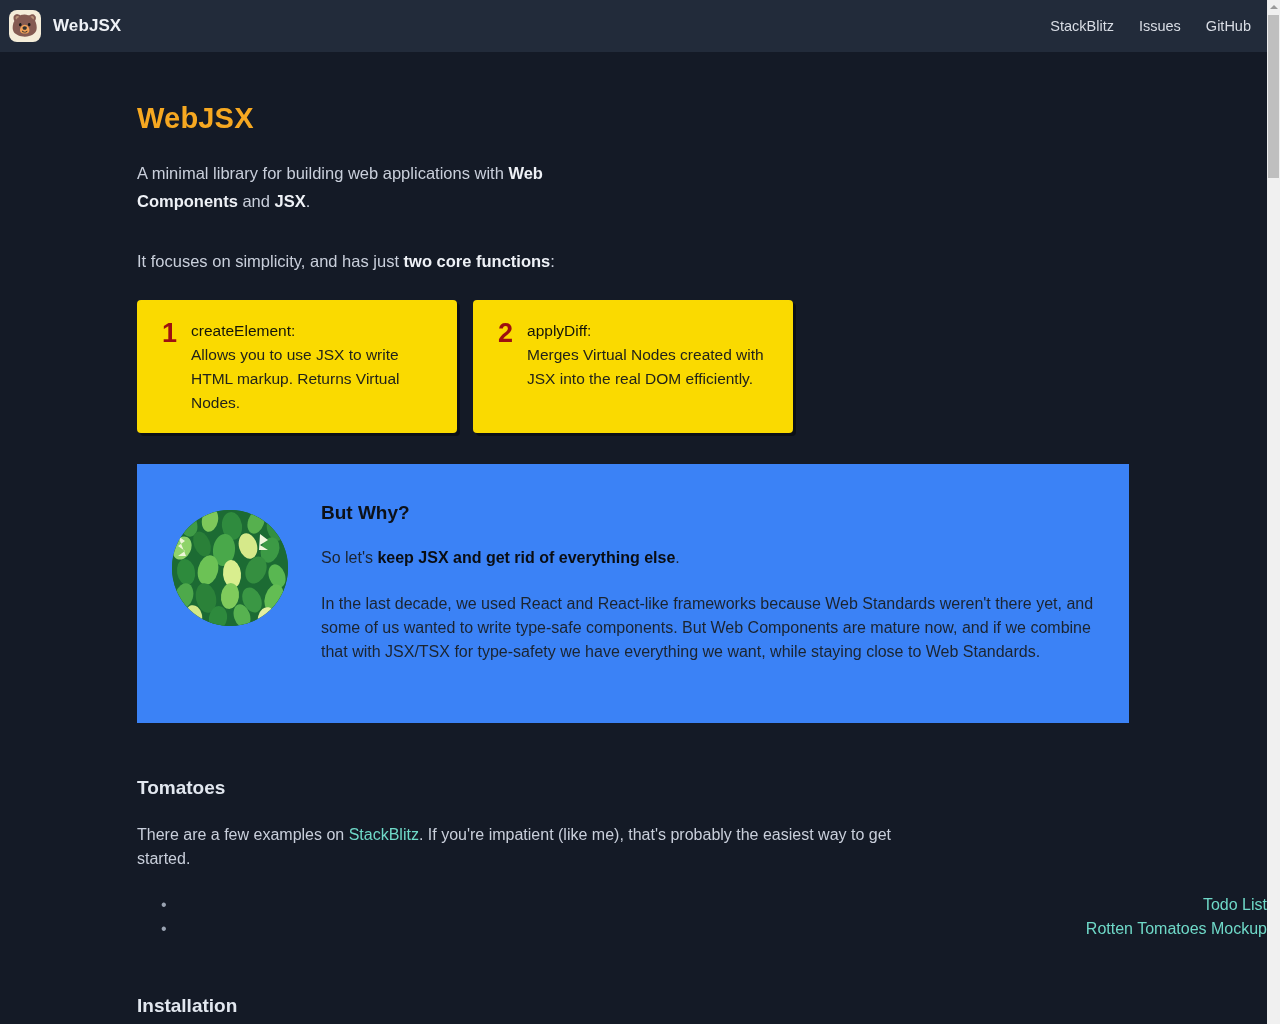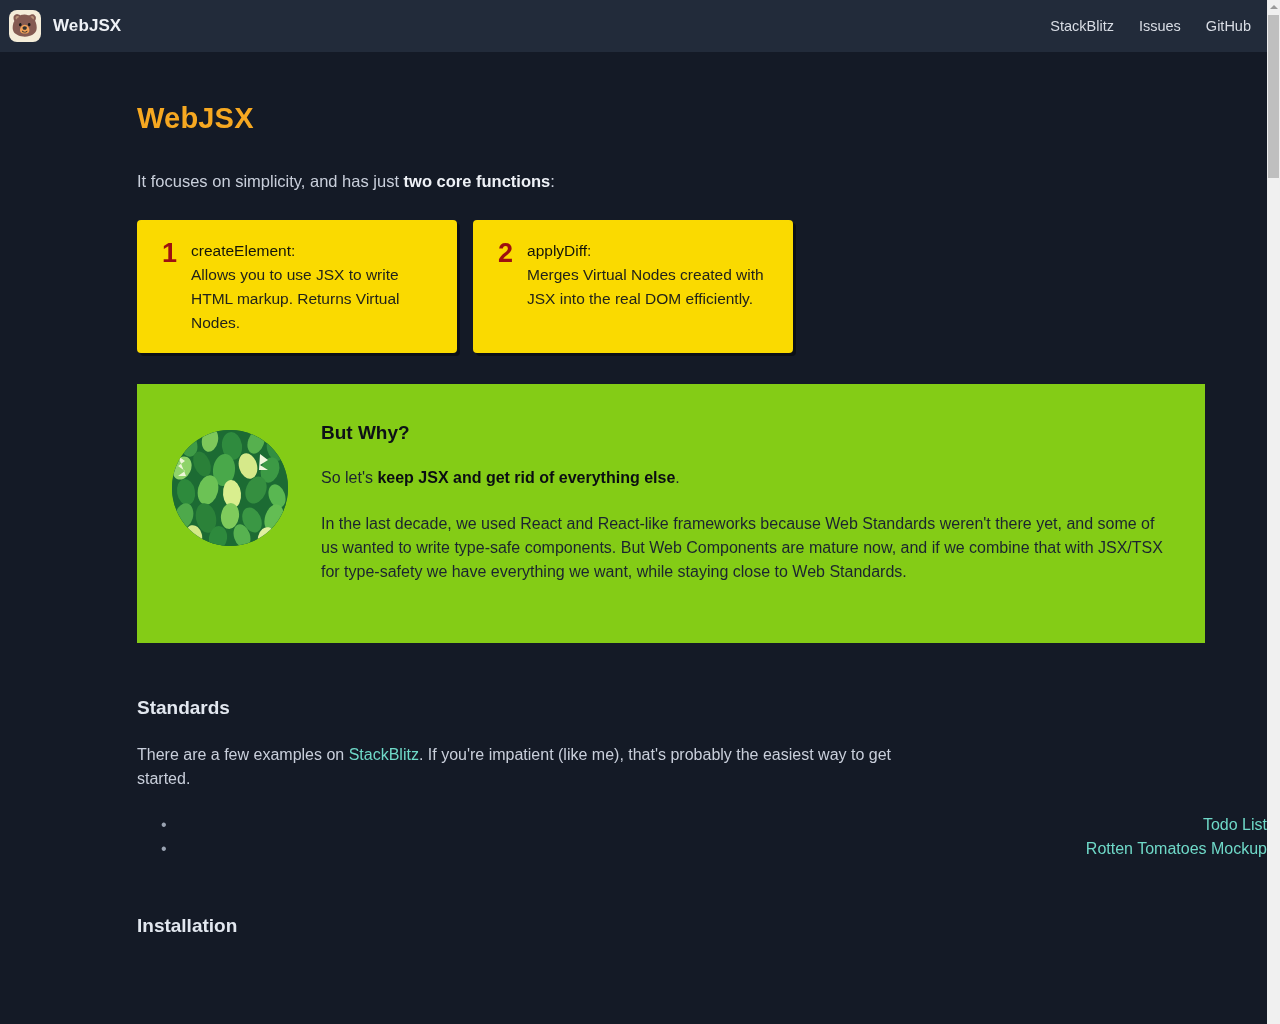--- a/index.html
+++ b/index.html
@@ -73,22 +73,22 @@
   .card-num {
     color: #9e1010; font-size: 27px; font-weight: bold;
     line-height: 28px; flex: 0 0 auto; padding-left: 7px;
   }
   .card-body { color: #22231a; font-size: 15.5px; line-height: 24px; }
   .card-body b { color: #141509; font-weight: normal; }
 
   
   .why {
     margin-top: 31px;
-    width: 1068px; min-height: 259px;
-    background: #84cc16;
+    width: 992px; min-height: 259px;
+    background: #3b82f6;
     display: flex; gap: 0;
     padding: 31px 34px 31px 35px;
   }
   .why-img {
     flex: 0 0 auto;
     width: 116px; height: 116px; border-radius: 50%;
     margin: 15px 33px 0 0;
     background: #1f6b35;
     overflow: hidden; position: relative;
   }
@@ -166,20 +166,23 @@
     <a href="#">Issues</a>
     <a href="#">GitHub</a>
   </nav>
 </div>
 
 <div class="page">
   <div class="content">
 
     <h1 class="title">WebJSX</h1>
 
+    <p class="lede">
+      <span>A minimal library for building web applications with </span><b>Web Components</b><span> and </span><b>JSX</b><span>.</span>
+    </p>
 
     <p class="focus">
       <span>It focuses on simplicity, and has just </span><b>two core functions</b><span>:</span>
     </p>
 
     <div class="cards">
 
       <div class="card">
         <div class="card-num">1</div>
         <div class="card-body">
@@ -235,21 +238,21 @@
       </div>
       <div class="why-text">
         <h2 class="why-title">But Why?</h2>
         <p class="why-p">
           <span>So let's </span><b>keep JSX and get rid of everything else</b><span>.</span>
         </p>
         <p class="why-p">In the last decade, we used React and React-like frameworks because Web Standards weren't there yet, and some of us wanted to write type-safe components. But Web Components are mature now, and if we combine that with JSX/TSX for type-safety we have everything we want, while staying close to Web Standards.</p>
       </div>
     </div>
 
-    <h2 class="section">Standards</h2>
+    <h2 class="section">Tomatoes</h2>
     <p class="body">
       <span>There are a few examples on </span><a class="link" href="#">StackBlitz</a><span>. If you're impatient (like me), that's probably the easiest way to get started.</span>
     </p>
     <ul class="examples">
       <li><a class="link" href="#">Todo List</a></li>
       <li><a class="link" href="#">Rotten Tomatoes Mockup</a></li>
     </ul>
 
     <h2 class="section install-head">Installation</h2>
 

